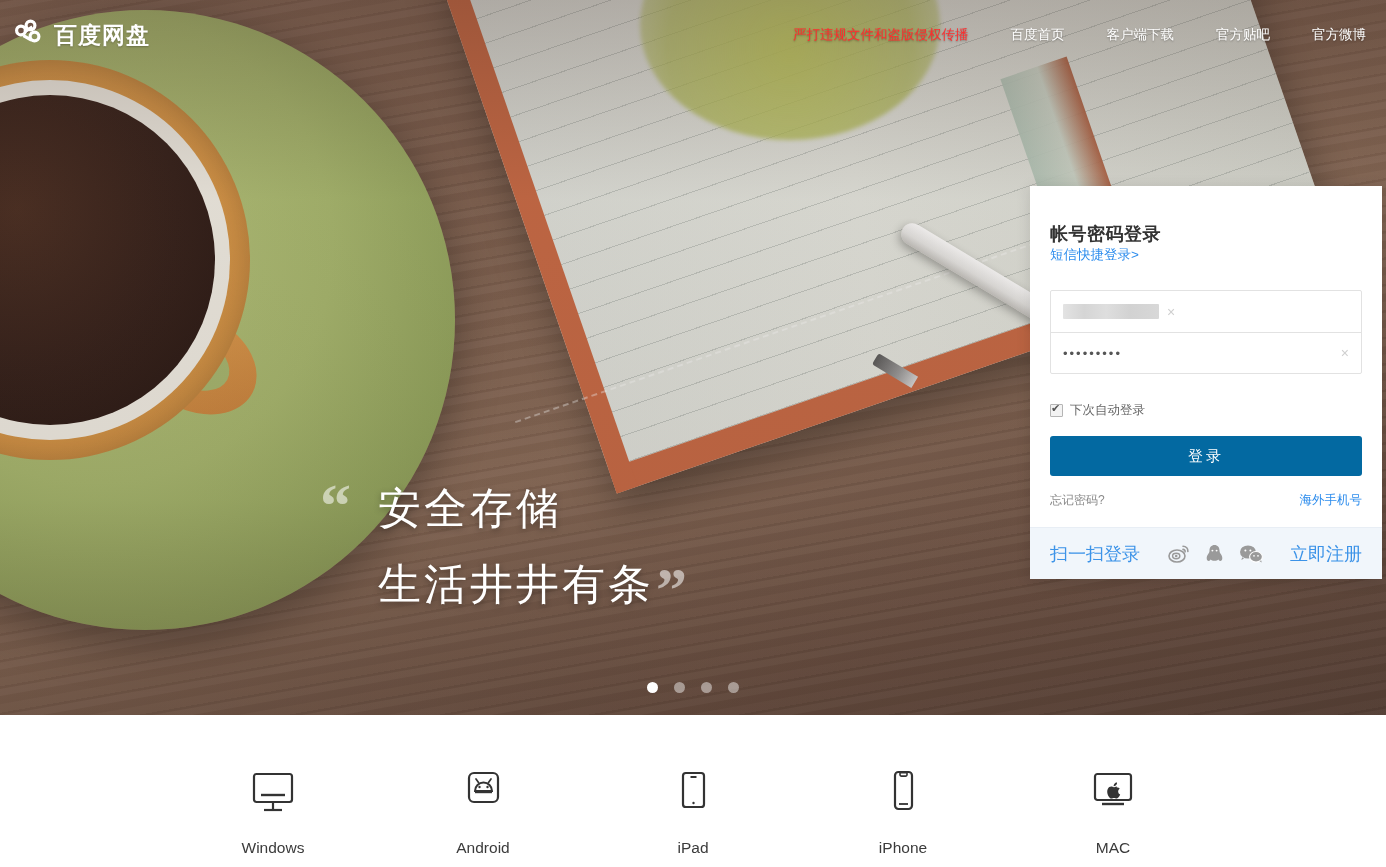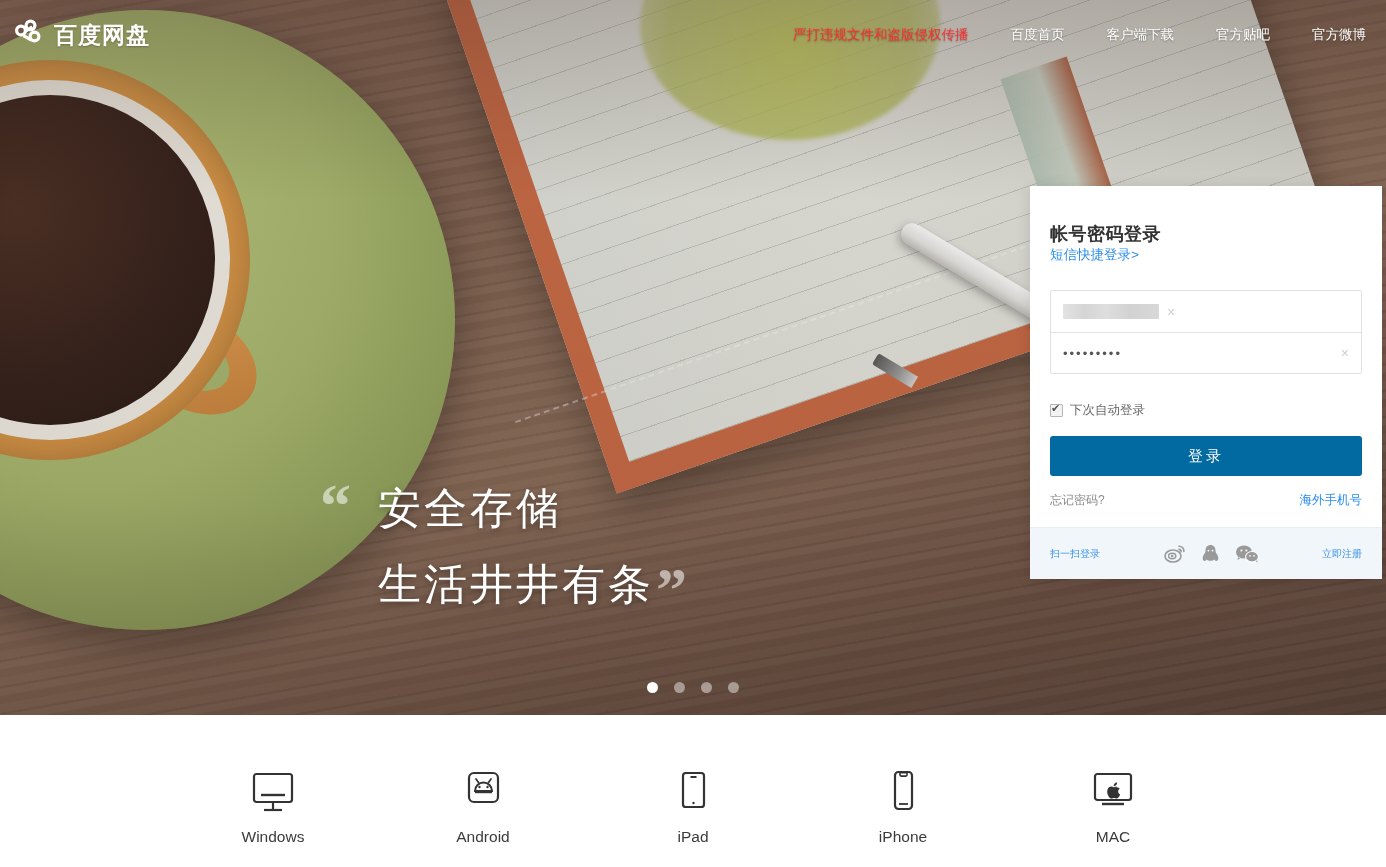--- a/index.html
+++ b/index.html
@@ -355,21 +355,21 @@
   .link-blue { font-size: 12.5px; color: #2e8ded; text-decoration: none; cursor: pointer; }
 
   .login-foot {
     background: #f1f6fb;
     height: 52px;
     display: flex;
     align-items: center;
     padding: 0 20px;
     border-top: 1px solid #e8eef5;
   }
-  .foot-link { font-size: 10px; color: #3c93e8; text-decoration: none; cursor: pointer; }
+  .foot-link { font-size: 18px; color: #3c93e8; text-decoration: none; cursor: pointer; }
   .social {
     margin-left: auto;
     margin-right: auto;
     display: flex;
     align-items: center;
     gap: 16px;
   }
   .social svg { cursor: pointer; display: block; }
 
   
@@ -383,21 +383,21 @@
     align-items: flex-start;
     padding-top: 54px;
     gap: 105px;
     z-index: 10;
   }
   .app {
     width: 105px;
     display: flex;
     flex-direction: column;
     align-items: center;
-    gap: 13px;
+    gap: 24px;
     cursor: pointer;
   }
   .app-label {
     font-size: 15.5px;
     color: #3b3b3b;
   }
   .app svg { display: block; }
 </style>
 </head>
 <body>

